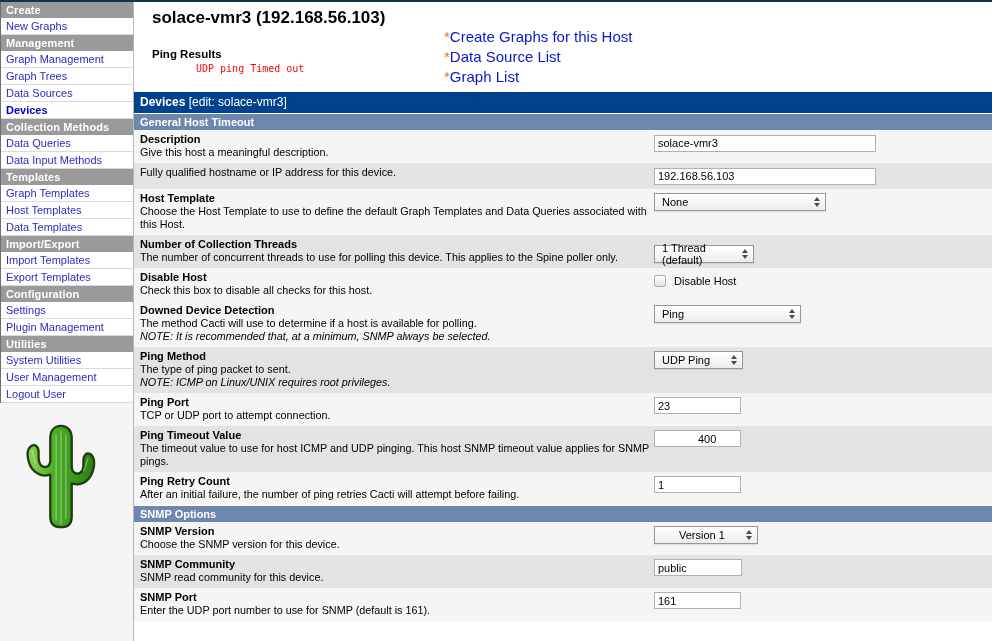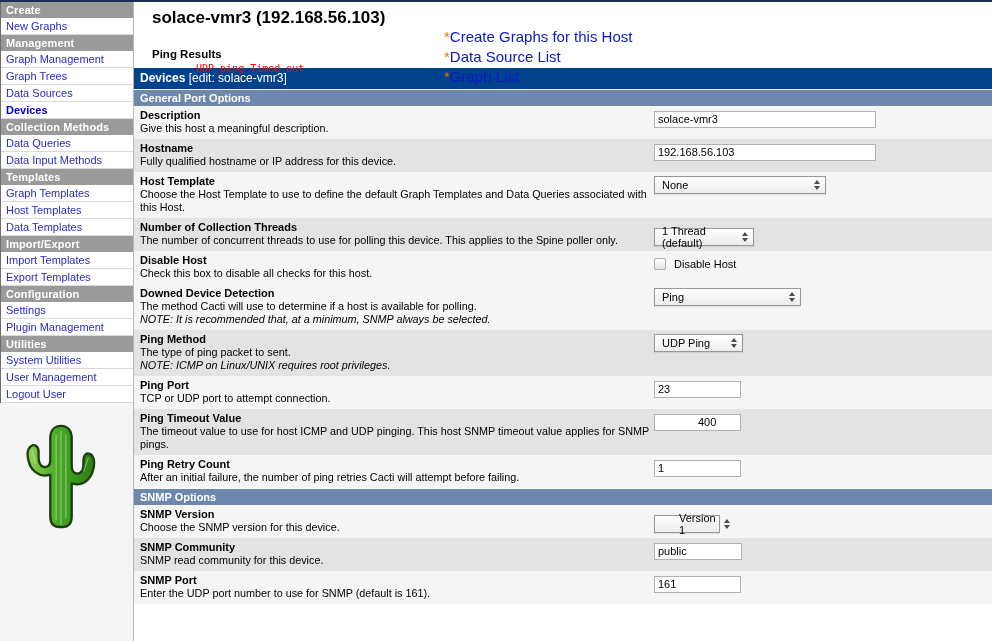--- a/index.html
+++ b/index.html
@@ -24,21 +24,21 @@
   .sb-item {
     display:block; color:#2b2bbf; font-size:11px; padding:2px 5px;
     border-bottom:1px solid #dadada; background:#fff; cursor:pointer;
     text-decoration:none;
   }
   .sb-item.active { color:#0000cc; font-weight:bold; }
   .cactus-wrap { padding:18px 0 0 22px; background:#f5f5f5; }
 
   
   .main { flex:1; position:relative; background:#fff; }
-  .main-header { position:relative; height:66px; }
+  .main-header { position:relative; height:90px; }
   .host-title { position:absolute; left:18px; top:6px; font-size:17px; font-weight:bold; }
   .ping-label { position:absolute; left:18px; top:46px; font-size:11.5px; font-weight:bold; }
   .ping-value {
     position:absolute; left:18px; top:61px; font-size:10px; color:#f90606;
     font-family:"DejaVu Sans Mono", monospace;
     padding-left:44px;
   }
   .host-links { position:absolute; left:310px; top:25px; }
   .host-link { font-size:15px; font-weight:normal; line-height:20px; cursor:pointer; }
   .host-link .star { color:#e07800; }
@@ -141,31 +141,30 @@
           <div class="host-link"><span class="star">*</span><span class="link-text">Graph List</span></div>
         </div>
     </div>
 
     <div class="dev-bar">
       <span class="dev-title">Devices</span>
       <span> <span>[edit: solace-vmr3]</span></span>
     </div>
 
     <div>
-        <div class="section-bar">General Port Options</div>
+        <div class="section-bar">General Host Timeout</div>
         <div class="form-row light">
           <div class="row-text">
             <div class="row-label">Description</div>
             <div class="row-desc">Give this host a meaningful description.</div>
           </div>
           <div class="row-field"><input class="txt" type="text" value="solace-vmr3" style="width: 222px;"></div>
         </div>
         <div class="form-row dark">
           <div class="row-text">
-            <div class="row-label">Hostname</div>
             <div class="row-desc">Fully qualified hostname or IP address for this device.</div>
           </div>
           <div class="row-field"><input class="txt" type="text" value="192.168.56.103" style="width: 222px;"></div>
         </div>
         <div class="form-row light">
           <div class="row-text">
             <div class="row-label">Host Template</div>
             <div class="row-desc">Choose the Host Template to use to define the default Graph Templates and Data Queries associated with this Host.</div>
           </div>
           <div class="row-field"><div class="sel" style="width: 172px;">
@@ -244,21 +243,21 @@
             <div class="row-desc">After an initial failure, the number of ping retries Cacti will attempt before failing.</div>
           </div>
           <div class="row-field"><input class="txt" type="text" value="1" style="width: 87px;"></div>
         </div>
         <div class="section-bar">SNMP Options</div>
         <div class="form-row light">
           <div class="row-text">
             <div class="row-label">SNMP Version</div>
             <div class="row-desc">Choose the SNMP version for this device.</div>
           </div>
-          <div class="row-field"><div class="sel" style="width: 66px; padding-left: 24px;">
+          <div class="row-field"><div class="sel" style="width: 104px; padding-left: 24px;">
               <span class="sel-text">Version 1</span>
               <span class="arrows">
                 <span class="tri-up"></span>
                 <span class="tri-down"></span>
               </span>
             </div></div>
         </div>
         <div class="form-row dark">
           <div class="row-text">
             <div class="row-label">SNMP Community</div>

